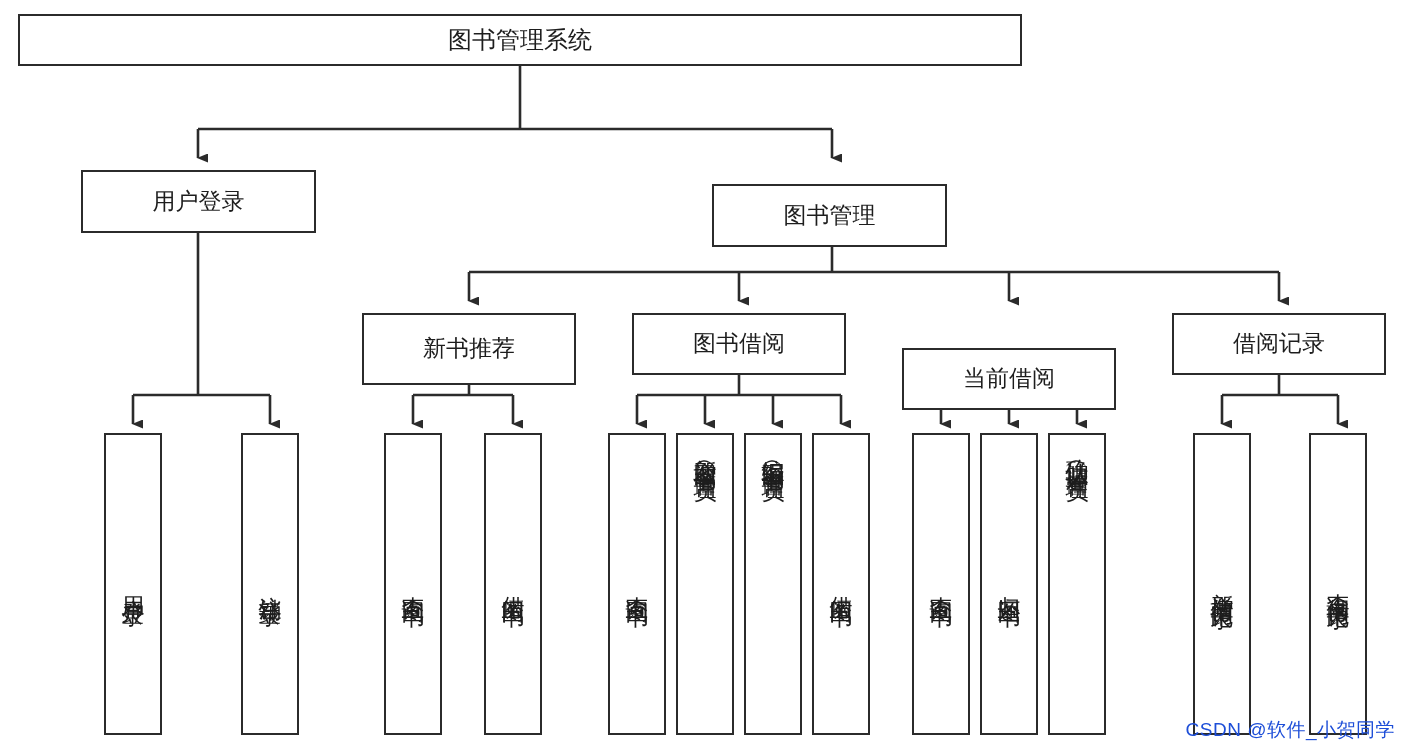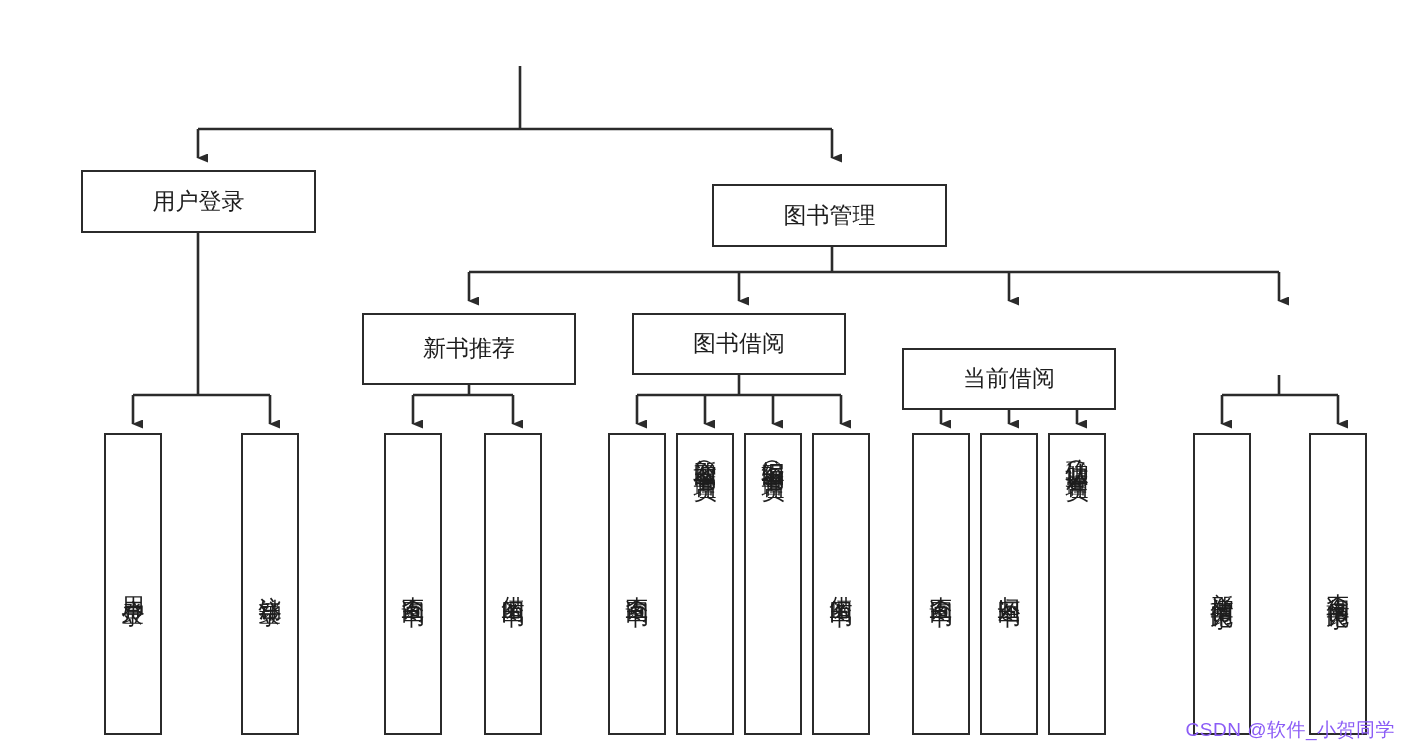--- a/index.html
+++ b/index.html
@@ -37,21 +37,21 @@
     white-space:nowrap;
     display:block;
   }
   .v-node.centered{ align-items:center; padding-top:0; }
 
   .watermark{
     position:absolute;
     right:10px;
     bottom:4px;
     font-size:19px;
-    color:#8b5cf6;
+    color:#1d4ed8;
     letter-spacing:0.5px;
     white-space:nowrap;
     user-select:none;
   }
 </style>
 </head>
 <body>
 
 <div id="stage">
 
@@ -98,36 +98,42 @@
       <path d="M1009,395 L1009,424" marker-end="url(#arrow)"></path>
       <path d="M1077,395 L1077,424" marker-end="url(#arrow)"></path>
 
       <path d="M1279,375 L1279,395"></path>
       <path d="M1222,395 L1338,395"></path>
       <path d="M1222,395 L1222,424" marker-end="url(#arrow)"></path>
       <path d="M1338,395 L1338,424" marker-end="url(#arrow)"></path>
     </g>
   </svg>
 
+  <div class="node h-node root" style="left:18px;top:14px;width:1004px;height:52px;">
+    <span>图书管理系统</span>
+  </div>
 
   <div class="node h-node" style="left:81px;top:170px;width:235px;height:63px;">
     <span>用户登录</span>
   </div>
   <div class="node h-node" style="left:712px;top:170px;width:235px;height:63px;margin-top:14px;">
     <span>图书管理</span>
   </div>
 
   <div class="node h-node" style="left:362px;top:313px;width:214px;height:72px;">
     <span>新书推荐</span>
   </div>
   <div class="node h-node" style="left:632px;top:313px;width:214px;height:62px;">
     <span>图书借阅</span>
   </div>
   <div class="node h-node" style="left:902px;top:313px;width:214px;height:62px;margin-top:35px;">
     <span>当前借阅</span>
+  </div>
+  <div class="node h-node" style="left:1172px;top:313px;width:214px;height:62px;">
+    <span>借阅记录</span>
   </div>
 
   <div class="node v-node centered" style="left:104px;top:433px;width:58px;height:302px;">
     <span class="v-label">用户登录</span>
   </div>
   <div class="node v-node centered" style="left:241px;top:433px;width:58px;height:302px;">
     <span class="v-label">注销登录</span>
   </div>
 
   <div class="node v-node centered" style="left:384px;top:433px;width:58px;height:302px;">

